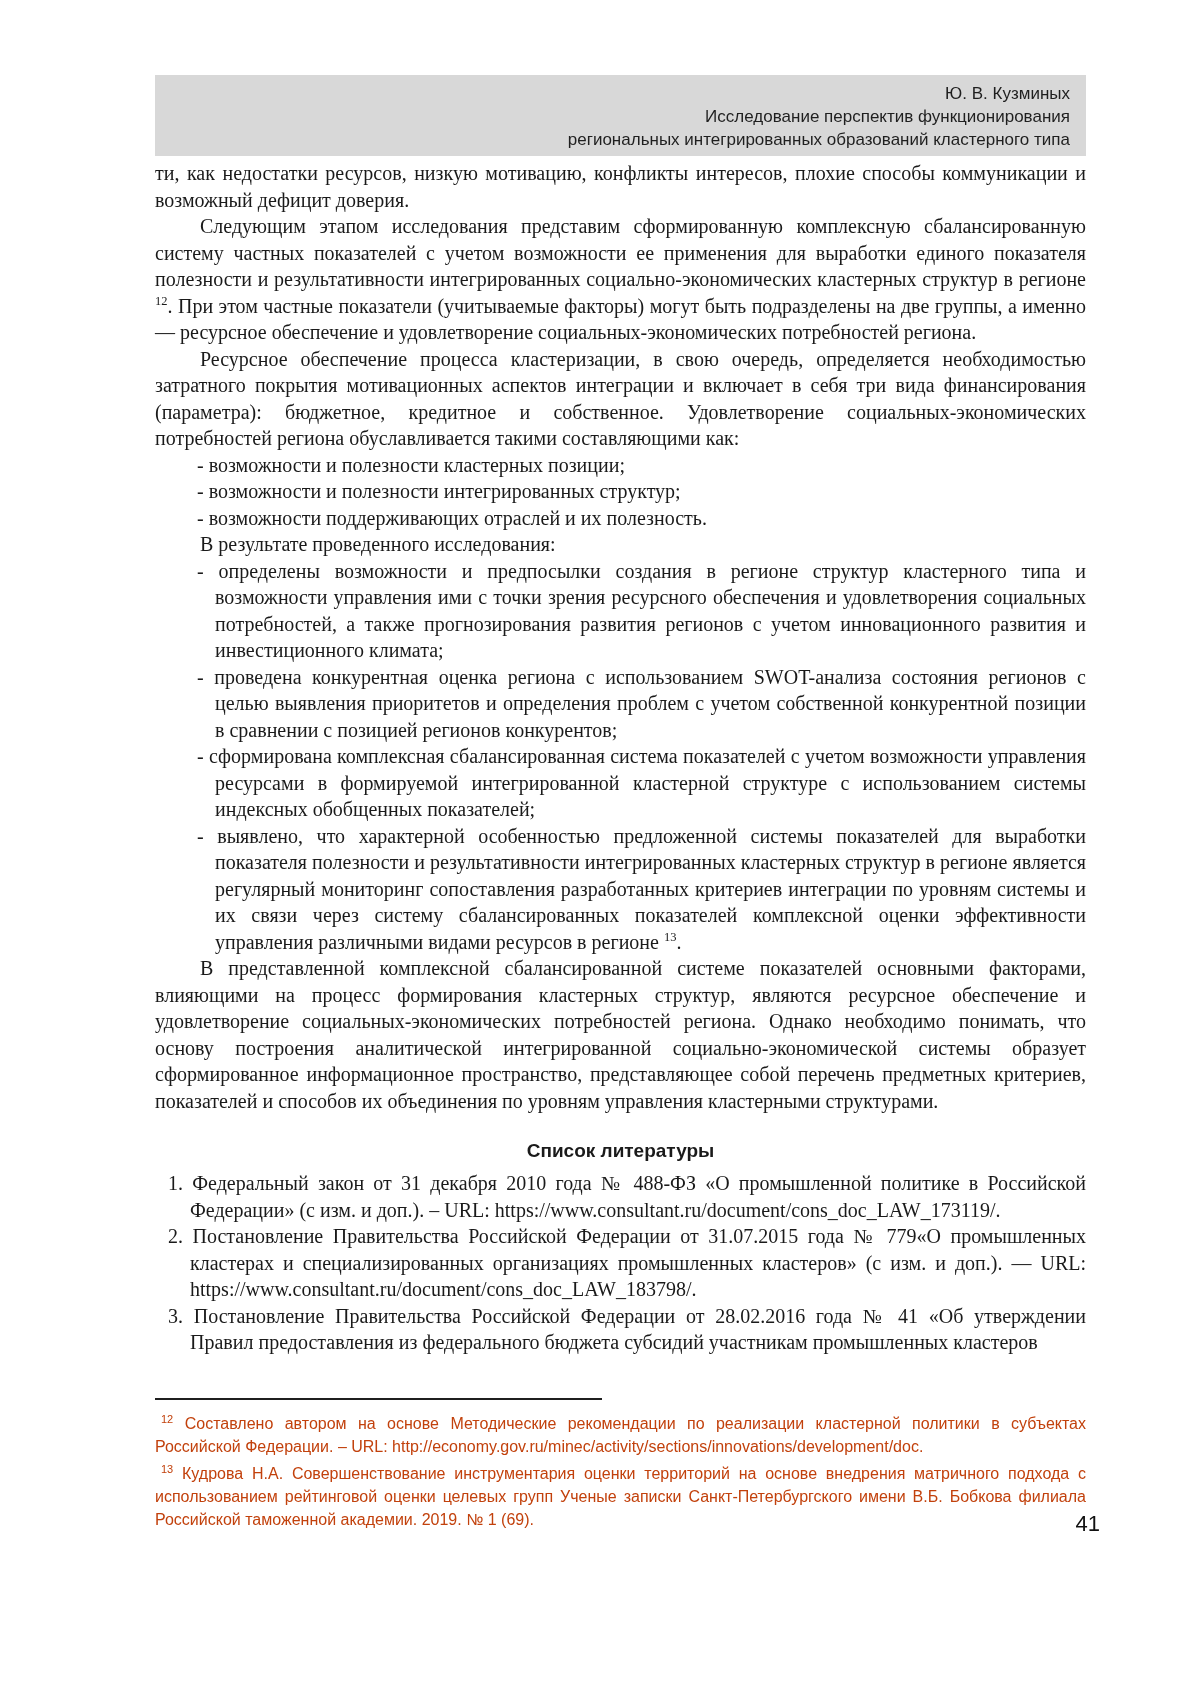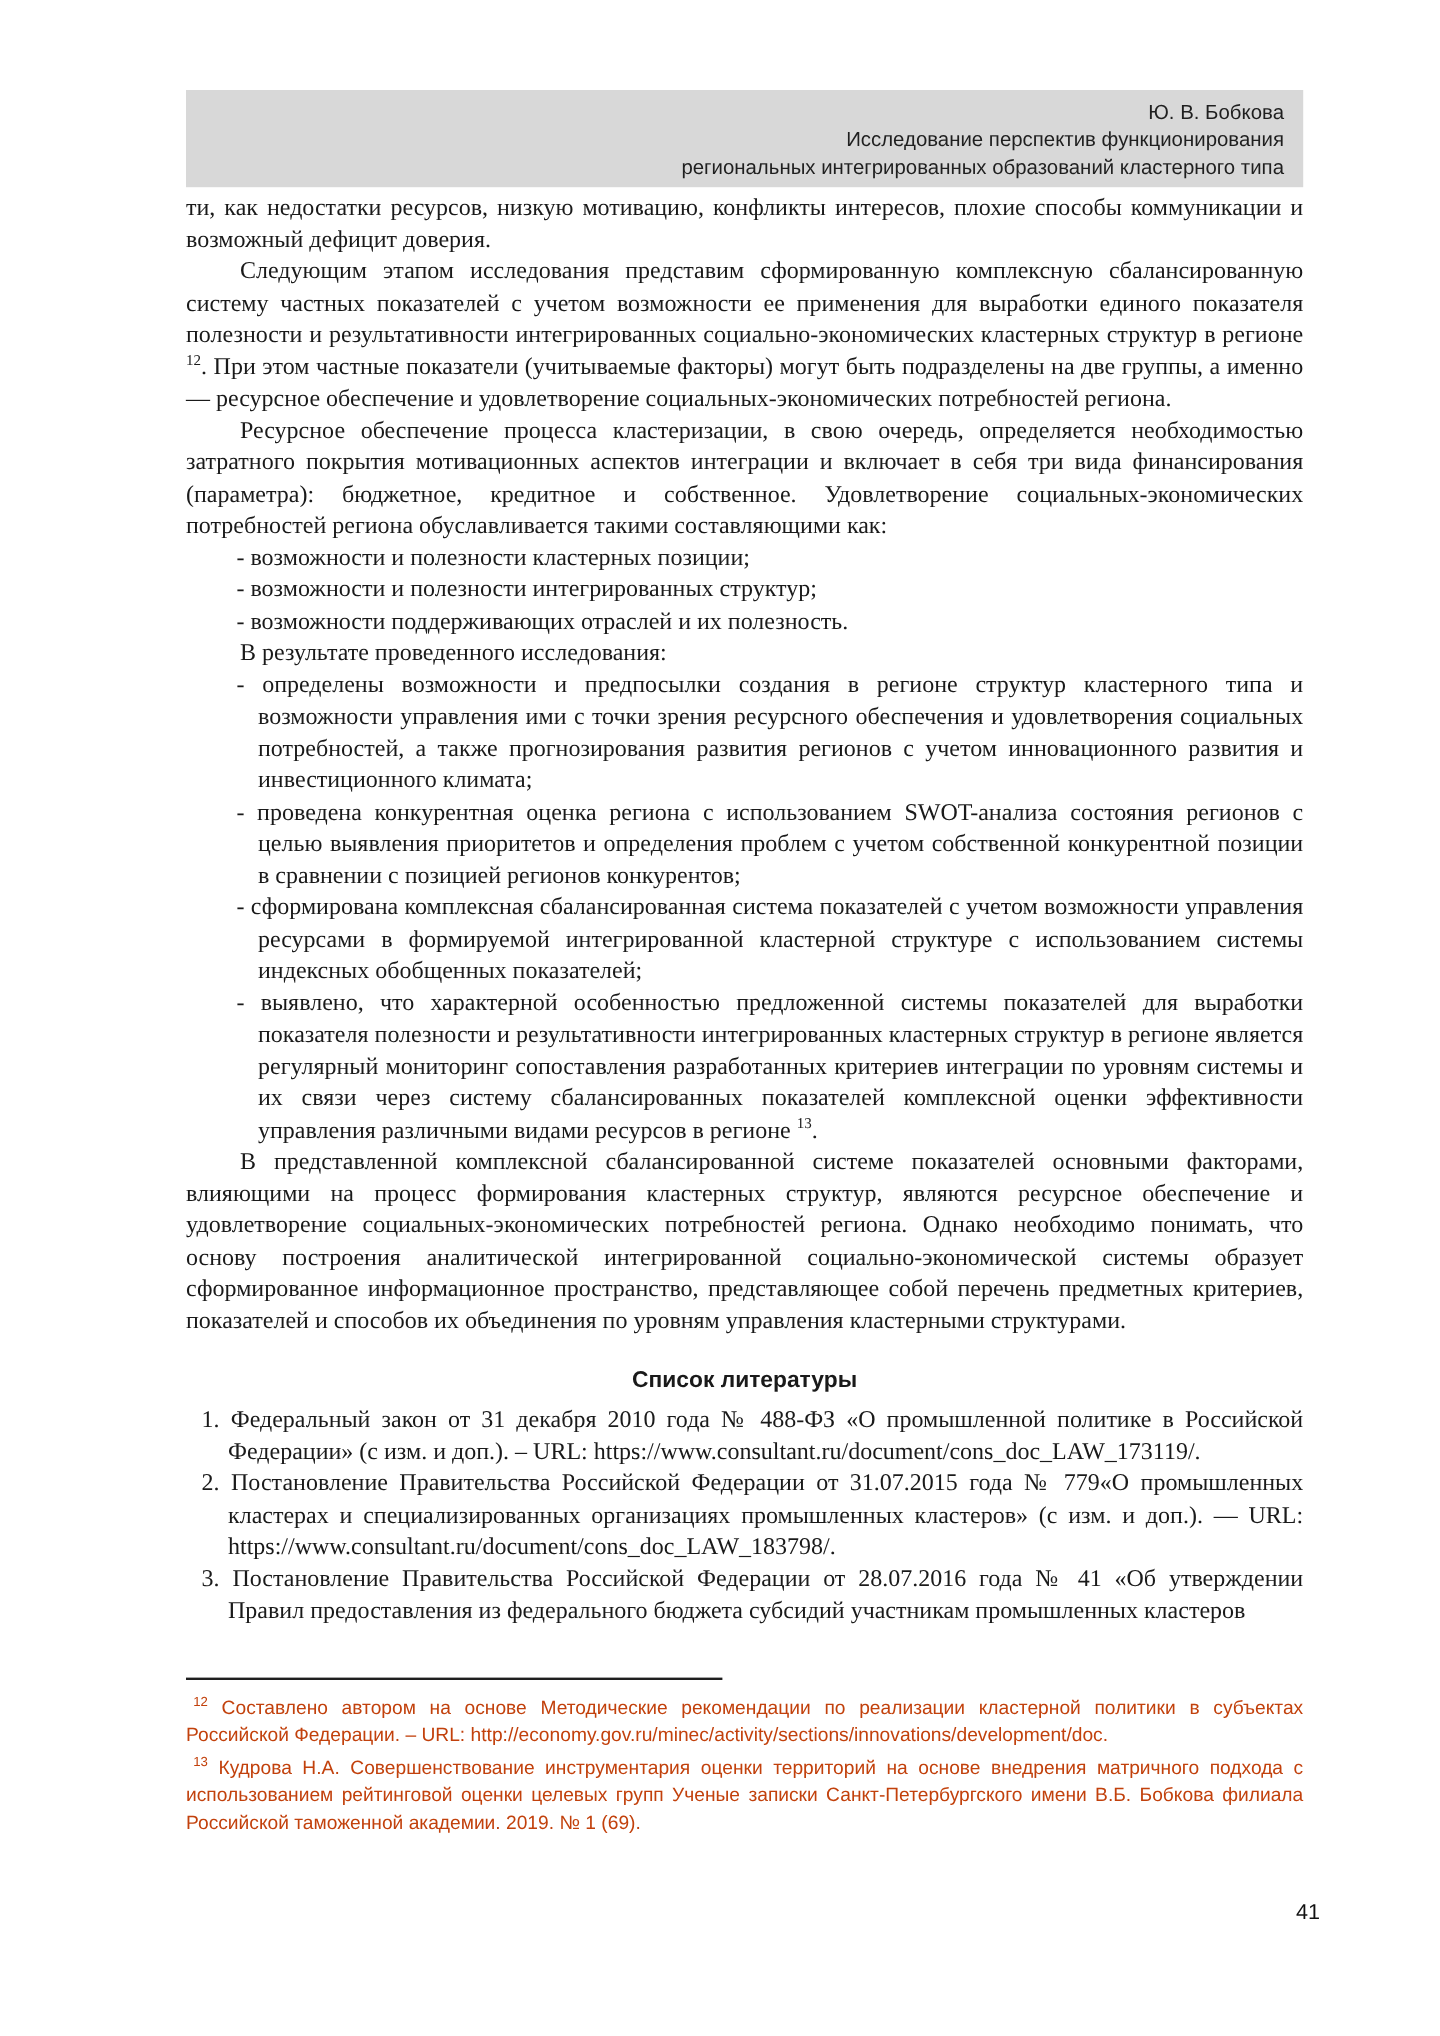--- a/index.html
+++ b/index.html
@@ -49,32 +49,32 @@
     position:absolute; left:155px; top:1398px; width:931px;
     font-family:"Liberation Sans", "DejaVu Sans", sans-serif;
     font-size:16px; line-height:23px; color:#c2410c;
     text-align:justify;
   }
   .fn-rule { width:447px; border-top:2px solid #1f1f1f; margin-bottom:12px; }
   .fn { text-indent:6px; margin-bottom:4px; }
   .fn sup { font-size:11px; }
 
   .page-number {
-    position:absolute; top:1583px; right:100px;
+    position:absolute; top:1511px; right:100px;
     font-family:"Liberation Sans", "DejaVu Sans", sans-serif;
-    font-size:18px; color:#111;
+    font-size:22px; color:#111;
   }
 </style>
 </head>
 <body>
 
 <div class="page">
 
   <div class="header-box">
-    <div>Ю. В. Бобкова</div>
+    <div>Ю. В. Кузминых</div>
     <div>Исследование перспектив функционирования</div>
     <div>региональных интегрированных образований кластерного типа</div>
   </div>
 
   <div class="content">
 
     <p class="para no-indent">ти, как недостатки ресурсов, низкую мотивацию, конфликты интересов, плохие способы коммуникации и возможный дефицит доверия.</p>
 
     <p class="para">Следующим этапом исследования представим сформированную комплексную сбалансированную систему частных показателей с учетом возможности ее применения для выработки единого показателя полезности и результативности интегрированных социально-экономических кластерных структур в регионе <sup>12</sup>. При этом частные показатели (учитываемые факторы) могут быть подразделены на две группы, а именно — ресурсное обеспечение и удовлетворение социальных-экономических потребностей региона.</p>
 
@@ -98,21 +98,21 @@
       </div>
 
     <p class="para">В представленной комплексной сбалансированной системе показателей основными факторами, влияющими на процесс формирования кластерных структур, являются ресурсное обеспечение и удовлетворение социальных-экономических потребностей региона. Однако необходимо понимать, что основу построения аналитической интегрированной социально-экономической системы образует сформированное информационное пространство, представляющее собой перечень предметных критериев, показателей и способов их объединения по уровням управления кластерными структурами.</p>
 
     <p class="refs-heading">Список литературы</p>
 
     <div>
 
     <p class="ref-item"><span class="ref-num">1.</span> <span>Федеральный закон от 31 декабря 2010 года № 488-ФЗ «О промышленной политике в Российской Федерации» (с изм. и доп.). – URL: https://www.consultant.ru/document/cons_doc_LAW_173119/.</span></p>
         <p class="ref-item"><span class="ref-num">2.</span> <span>Постановление Правительства Российской Федерации от 31.07.2015 года № 779«О промышленных кластерах и специализированных организациях промышленных кластеров» (с изм. и доп.). — URL: https://www.consultant.ru/document/cons_doc_LAW_183798/.</span></p>
-        <p class="ref-item"><span class="ref-num">3.</span> <span>Постановление Правительства Российской Федерации от 28.07.2016 года № 41 «Об утверждении Правил предоставления из федерального бюджета субсидий участникам промышленных кластеров</span></p>
+        <p class="ref-item"><span class="ref-num">3.</span> <span>Постановление Правительства Российской Федерации от 28.02.2016 года № 41 «Об утверждении Правил предоставления из федерального бюджета субсидий участникам промышленных кластеров</span></p>
       </div>
 
   </div>
 
   <div class="footnotes">
     <div class="fn-rule"></div>
     <div>
 
     <p class="fn"><sup>12</sup> <span>Составлено автором на основе Методические рекомендации по реализации кластерной политики в субъектах Российской Федерации. – URL: http://economy.gov.ru/minec/activity/sections/innovations/development/doc.</span></p>
         <p class="fn"><sup>13</sup> <span>Кудрова Н.А. Совершенствование инструментария оценки территорий на основе внедрения матричного подхода с использованием рейтинговой оценки целевых групп Ученые записки Санкт-Петербургского имени В.Б. Бобкова филиала Российской таможенной академии. 2019. № 1 (69).</span></p>

